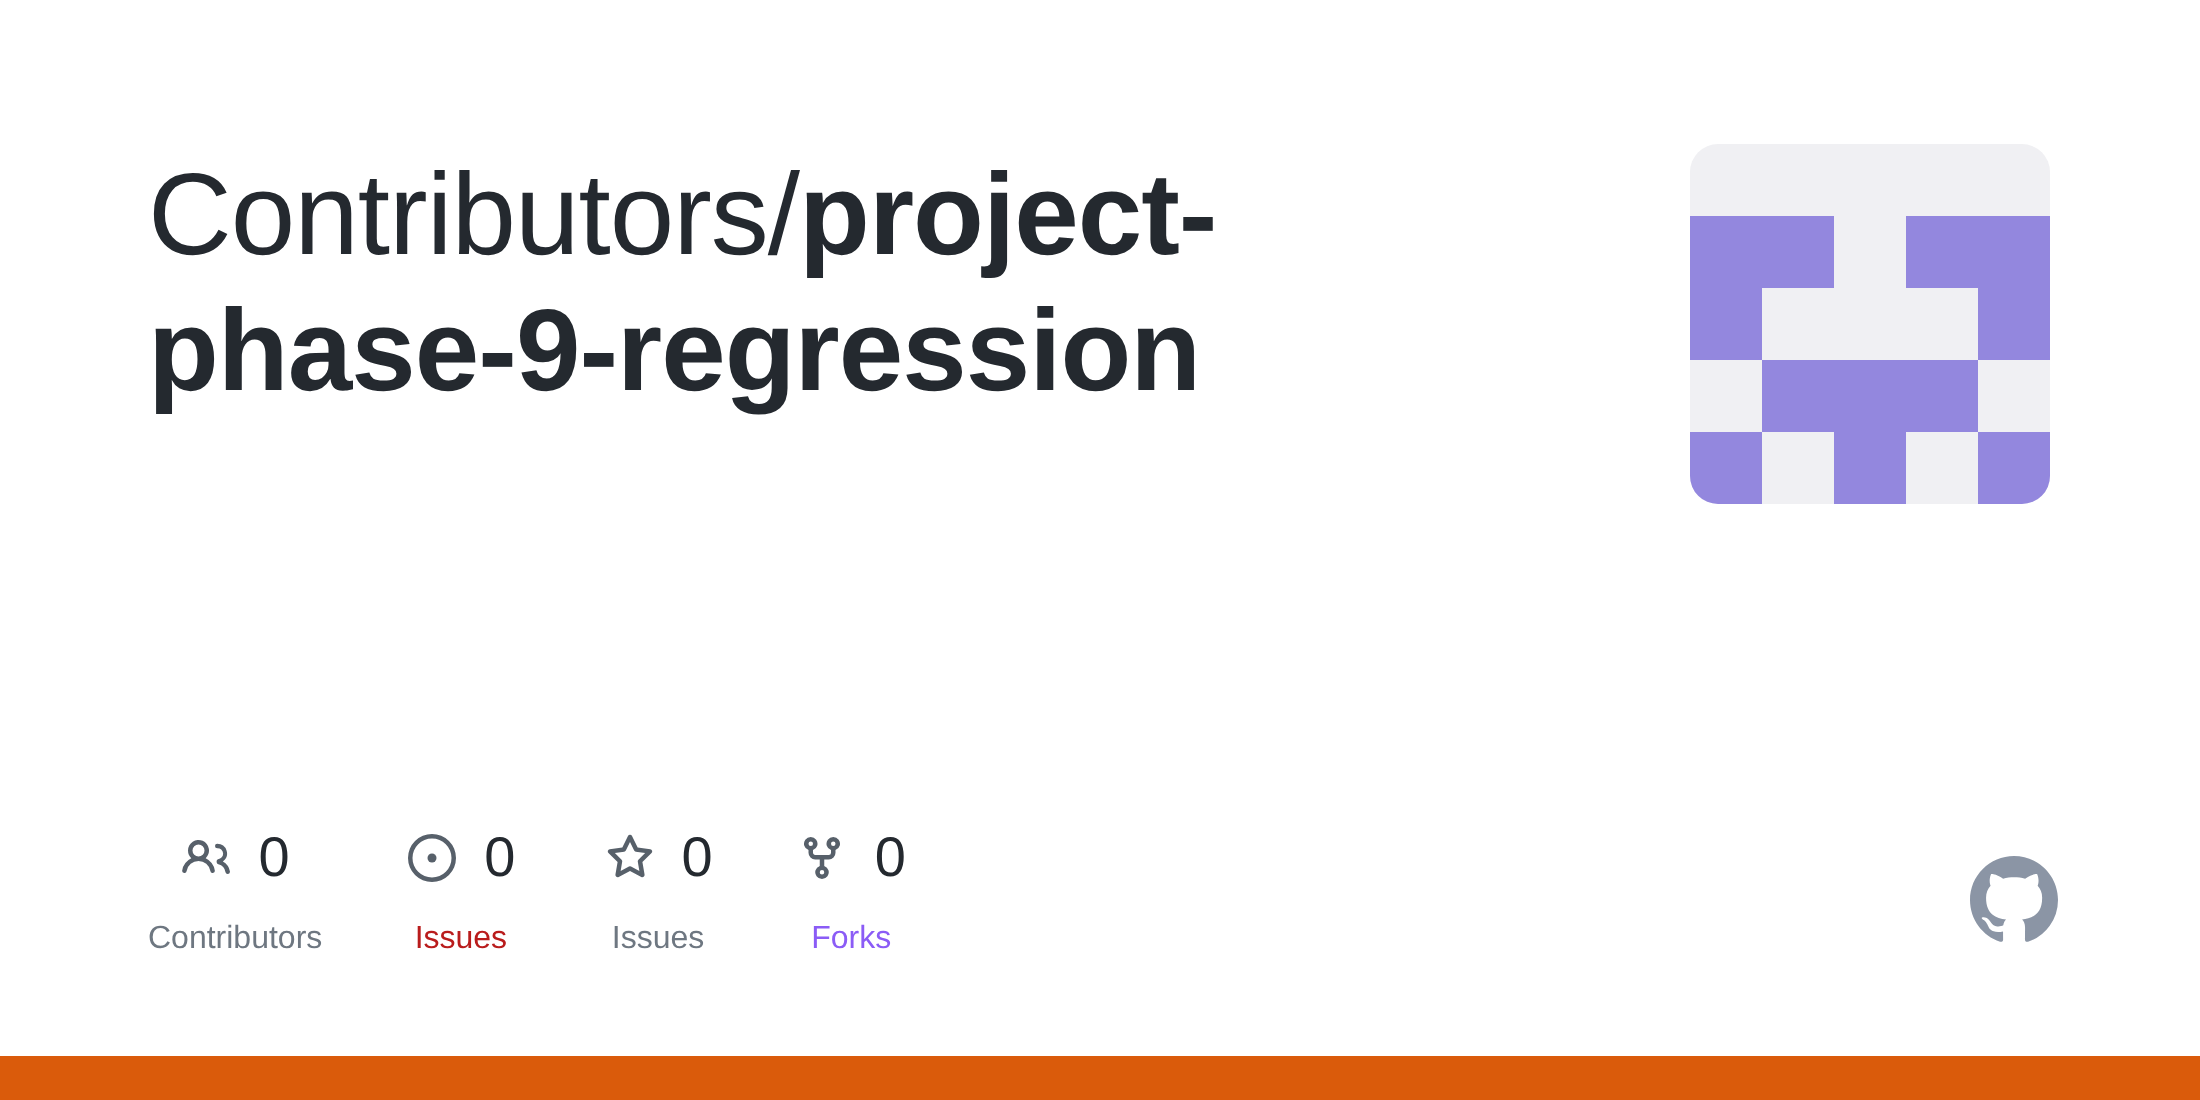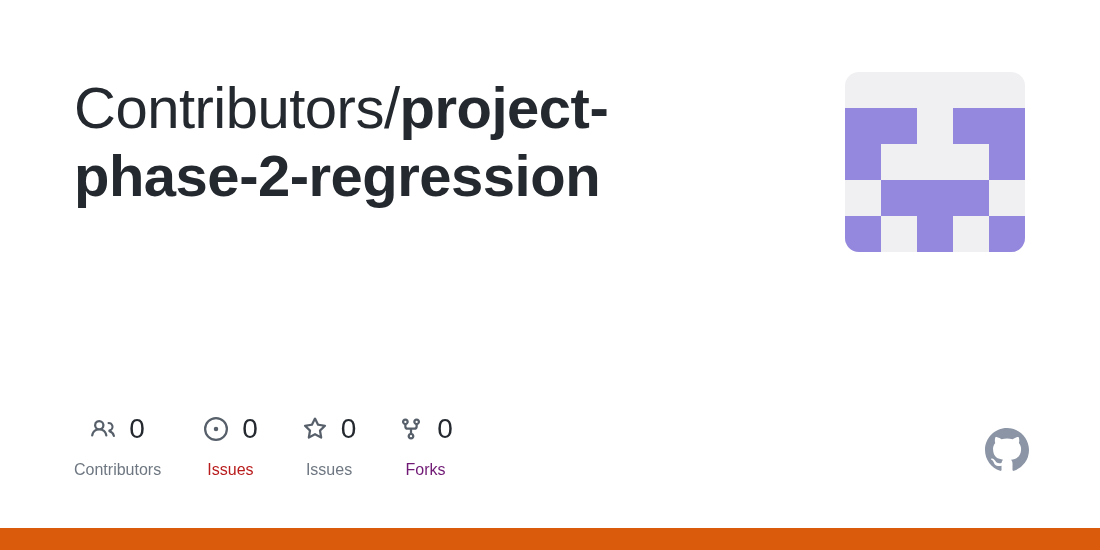--- a/index.html
+++ b/index.html
@@ -160,21 +160,21 @@
     height: 22px;
   }
 </style>
 </head>
 <body style="background: rgb(255, 255, 255);">
 
 <div id="card">
 
   <div id="header">
 
-    <div id="repo-title" style="color: rgb(36, 41, 47);"><span class="owner">Contributors/</span><span class="name">project-phase-2-regression</span></div>
+    <div id="repo-title" style="color: rgb(36, 41, 47);"><span class="owner">Contributors/</span><span class="name">project-phase-9-regression</span></div>
 
     <div id="identicon" style="background: rgb(240, 240, 243);">
       <div id="identicon-grid" style="grid-template-columns: repeat(5, 36px); grid-template-rows: repeat(5, 36px);">
           <div class="cell" style="width: 36px; height: 36px;"></div>
           <div class="cell" style="width: 36px; height: 36px;"></div>
           <div class="cell" style="width: 36px; height: 36px;"></div>
           <div class="cell" style="width: 36px; height: 36px;"></div>
           <div class="cell" style="width: 36px; height: 36px;"></div>
           <div class="cell on" style="width: 36px; height: 36px; background: rgb(147, 135, 222);"></div>
           <div class="cell on" style="width: 36px; height: 36px; background: rgb(147, 135, 222);"></div>
@@ -242,21 +242,21 @@
 
     <div class="stat" id="stat-forks">
       <div class="stat-top">
         <span class="stat-icon" style="color: rgb(87, 96, 106);">
           <svg width="24" height="24" viewBox="0 0 16 16" fill="currentColor" aria-hidden="true">
             <path d="M5 5.372v.878c0 .414.336.75.75.75h4.5a.75.75 0 0 0 .75-.75v-.878a2.25 2.25 0 1 1 1.5 0v.878a2.25 2.25 0 0 1-2.25 2.25h-1.5v2.128a2.251 2.251 0 1 1-1.5 0V8.5h-1.5A2.25 2.25 0 0 1 3.5 6.25v-.878a2.25 2.25 0 1 1 1.5 0ZM5 3.25a.75.75 0 1 0-1.5 0 .75.75 0 0 0 1.5 0Zm6.75.75a.75.75 0 1 0 0-1.5.75.75 0 0 0 0 1.5Zm-3 8.75a.75.75 0 1 0-1.5 0 .75.75 0 0 0 1.5 0Z"></path>
           </svg>
         </span>
         <span class="stat-count" style="color: rgb(36, 41, 47);">0</span>
       </div>
-      <div class="stat-label" style="color: #701a75;">Forks</div>
+      <div class="stat-label" style="color: #8b5cf6;">Forks</div>
     </div>
 
   </div>
 
   <div id="github-mark" style="color: rgb(139, 149, 165);">
     <svg width="44" height="44" viewBox="0 0 16 16" fill="currentColor" aria-hidden="true">
       <path d="M8 0C3.58 0 0 3.58 0 8c0 3.54 2.29 6.53 5.47 7.59.4.07.55-.17.55-.38 0-.19-.01-.82-.01-1.49-2.01.37-2.53-.49-2.69-.94-.09-.23-.48-.94-.82-1.13-.28-.15-.68-.52-.01-.53.63-.01 1.08.58 1.23.82.72 1.21 1.87.87 2.33.66.07-.52.28-.87.51-1.07-1.78-.2-3.64-.89-3.64-3.95 0-.87.31-1.59.82-2.15-.08-.2-.36-1.02.08-2.12 0 0 .67-.21 2.2.82.64-.18 1.32-.27 2-.27s1.36.09 2 .27c1.53-1.04 2.2-.82 2.2-.82.44 1.1.16 1.92.08 2.12.51.56.82 1.27.82 2.15 0 3.07-1.87 3.75-3.65 3.95.29.25.54.73.54 1.48 0 1.07-.01 1.93-.01 2.2 0 .21.15.46.55.38A8.012 8.012 0 0 0 16 8c0-4.42-3.58-8-8-8Z"></path>
     </svg>
   </div>
 

